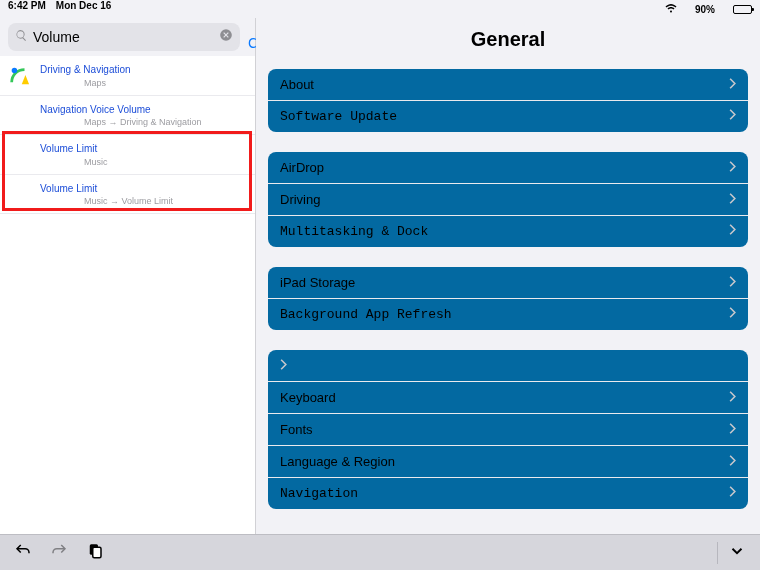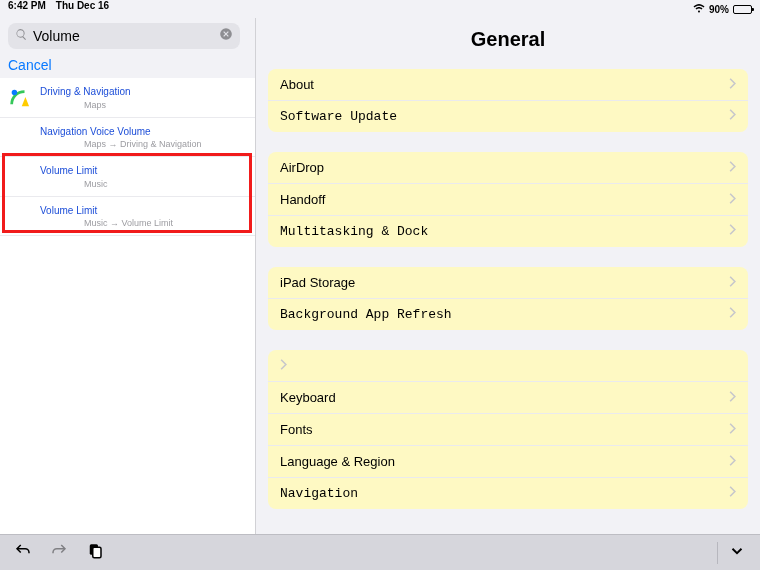--- a/index.html
+++ b/index.html
@@ -1,65 +1,65 @@
 <!DOCTYPE html>
 <html><head>
 <meta charset="utf-8">
 <style>
   * { box-sizing: border-box; margin: 0; padding: 0; }
   html, body { width: 760px; height: 570px; font-family: -apple-system, "Helvetica Neue", Arial, sans-serif; background: #f2f2f6; overflow: hidden; }
   .status-bar { height: 18px; display: flex; padding: 0 8px; font-size: 10px; font-weight: 600; color: #000; background: #f2f2f6; }
   .status-left { display: flex; gap: 10px; }
-  .status-right { margin-left: auto; display: flex; align-items: center; gap: 4px; }
+  .status-right { margin-left: auto; display: flex; align-items: center; gap: 18px; }
   .battery { width: 19px; height: 9px; border: 1px solid #000; border-radius: 2px; position: relative; }
   .battery::after { content: ""; position: absolute; right: -3px; top: 2px; width: 2px; height: 3px; background: #000; border-radius: 0 1px 1px 0; }
   .battery-fill { background: #000; width: 90%; height: 100%; border-radius: 1px; }
   .wifi-icon { width: 12px; height: 10px; }
 
   .main { display: flex; height: 516px; }
   .sidebar { width: 256px; background: #fff; border-right: 1px solid #d1d1d5; display: flex; flex-direction: column; }
-  .search-row { display: flex; align-items: flex-start; padding: 5px 8px; gap: 8px; background: #f2f2f6; flex-direction: column; }
+  .search-row { display: flex; align-items: flex-end; padding: 5px 8px; gap: 8px; background: #f2f2f6; }
   .search-box { flex: 1; display: flex; align-items: center; background: #e3e3e8; border-radius: 8px; padding: 4px 7px; gap: 5px; height: 28px; }
   .search-svg { width: 13px; height: 13px; fill: #8e8e92; }
   .search-input { border: none; outline: none; background: transparent; font-size: 14px; flex: 1; color: #000; }
   .clear-svg { width: 14px; height: 14px; fill: #8e8e92; }
   .cancel { color: #0a7aff; font-size: 14px; }
 
   .results { flex: 1; background: #fff; }
   .result-item { padding: 7px 10px 7px 40px; border-bottom: 1px solid #eaeaee; position: relative; }
   .result-item.with-icon { padding-left: 40px; }
   .result-icon { position: absolute; left: 8px; top: 8px; width: 22px; height: 22px; border-radius: 5px; display: flex; align-items: center; justify-content: center; font-size: 12px; background: #fff; }
   .result-title { font-size: 10px; color: #1d4ed8; line-height: 1.35; }
   .result-sub { font-size: 9px; color: #9c9ca1; margin-top: 1px; margin-left: 44px; }
 
   .highlight-box { border: 3px solid #f11b1b; position: absolute; left: 2px; width: 250px; pointer-events: none; }
   .sidebar-inner { position: relative; }
 
   .content { flex: 1; background: #f2f2f6; display: flex; flex-direction: column; }
   .content-header { text-align: center; font-size: 20px; font-weight: 600; padding: 10px 0 18px; }
-  .group { margin: 0 12px 20px; background: #fef9c3; border-radius: 8px; overflow: hidden; }
+  .group { margin: 0 12px 20px; background: #0369a1; border-radius: 8px; overflow: hidden; }
   .row { display: flex; align-items: center; padding: 8px 12px; font-size: 13px; border-bottom: 1px solid #eaeaee; }
   .row:last-child { border-bottom: none; font-family: Liberation Mono, monospace; }
   .row-label { flex: 1; color: #000; }
   .chevron { color: #c7c7cb; }
   .chevron svg { width: 7px; height: 11px; stroke: #c7c7cb; fill: none; stroke-width: 2; }
 
   .bottom-bar { height: 36px; background: #d6d6dc; display: flex; align-items: center; padding: 0 14px; border-top: 1px solid #bdbdc3; }
   .bb-left { display: flex; gap: 18px; align-items: center; }
   .bb-icon svg { width: 18px; height: 18px; }
   .bb-right { margin-left: auto; display: flex; align-items: center; }
   .bb-divider { width: 1px; height: 22px; background: #b7b7be; margin-right: 10px; }
 </style>
 </head>
 <body>
 
 <div class="status-bar">
   <div class="status-left">
     <span>6:42 PM</span>
-    <span>Thu Dec 16</span>
+    <span>Mon Dec 16</span>
   </div>
   <div class="status-right">
     <span>
       <svg class="wifi-icon" viewBox="0 0 24 18">
           <path d="M12 18c1 0 2-1 2-2s-1-2-2-2-2 1-2 2 1 2 2 2zm-5-6c3-3 7-3 10 0l2-2c-4-4-10-4-14 0zm-4-4c5-5 13-5 18 0l2-2C16-1 8-1 1 6z" fill="#000"></path>
         </svg>
     </span>
     <span>90%</span>
     <span class="battery"><span class="battery-fill"></span></span>
   </div>
@@ -133,21 +133,21 @@
     </div>
 
     <div class="group">
       <div class="row">
         <span class="row-label">AirDrop</span>
         <span class="chevron"><svg viewBox="0 0 8 14">
               <path d="M1 1l6 6-6 6"></path>
             </svg></span>
       </div>
       <div class="row">
-        <span class="row-label">Handoff</span>
+        <span class="row-label">Driving</span>
         <span class="chevron"><svg viewBox="0 0 8 14">
               <path d="M1 1l6 6-6 6"></path>
             </svg></span>
       </div>
       <div class="row">
         <span class="row-label">Multitasking &amp; Dock</span>
         <span class="chevron"><svg viewBox="0 0 8 14">
               <path d="M1 1l6 6-6 6"></path>
             </svg></span>
       </div>

